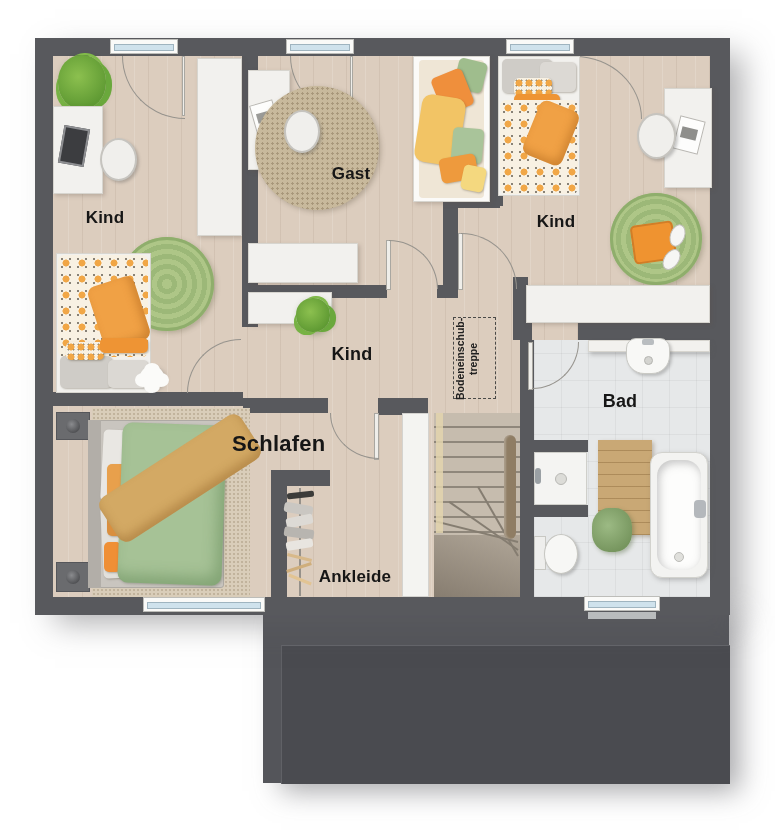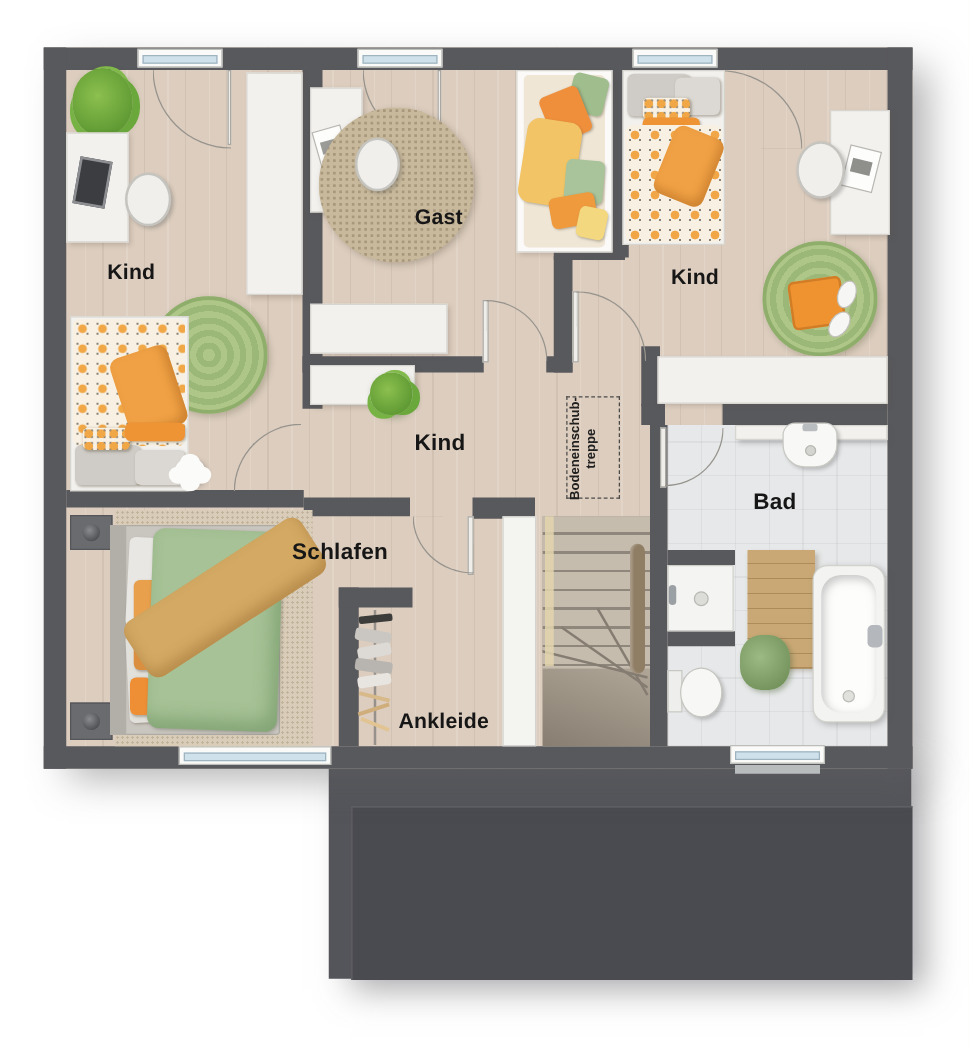--- a/index.html
+++ b/index.html
@@ -200,21 +200,21 @@
   <div class="abs" style="left:88px;top:420px;width:13px;height:168px;background:#b2aea8;"></div>
   <div class="pillow" style="left:102px;top:430px;width:30px;height:72px;background:#e9e7e3;transform:rotate(3deg);"></div>
   <div class="pillow" style="left:102px;top:506px;width:30px;height:72px;background:#e2e0db;transform:rotate(-3deg);"></div>
   <div class="pillow" style="left:107px;top:464px;width:21px;height:34px;background:#e8a04c;"></div>
   <div class="pillow" style="left:107px;top:502px;width:21px;height:34px;background:#d98f3f;"></div>
   <div class="pillow" style="left:104px;top:542px;width:17px;height:30px;background:#ef8f35;"></div>
   <div class="abs" style="left:120px;top:424px;width:104px;height:160px;background:#a6c296;border-radius:10px;transform:rotate(2deg);
               box-shadow:inset -6px -8px 14px rgba(90,130,80,.45),1px 1px 3px rgba(80,90,70,.4);"></div>
   <div class="abs" style="left:96px;top:452px;width:168px;height:52px;background:#d3a964;border-radius:10px;transform:rotate(-33deg);
               box-shadow:inset 0 -6px 10px rgba(150,105,45,.45);"></div>
-  <div class="room-label" style="left:232px;top:431px;width:80px;font-size:18px;">Schlafen</div>
+  <div class="room-label" style="left:232px;top:431px;width:80px;font-size:22px;">Schlafen</div>
 
   <div class="abs" style="left:299px;top:488px;width:2px;height:108px;background:#96918a;"></div>
   <div class="abs" style="left:287px;top:492px;width:27px;height:6px;background:#3c3c3a;transform:rotate(-6deg);border-radius:2px;"></div>
   <div class="abs" style="left:284px;top:504px;width:29px;height:10px;background:#cac7c2;transform:rotate(10deg);border-radius:3px;"></div>
   <div class="abs" style="left:286px;top:516px;width:27px;height:10px;background:#dddad5;transform:rotate(-12deg);border-radius:3px;"></div>
   <div class="abs" style="left:284px;top:528px;width:30px;height:10px;background:#b8b5b0;transform:rotate(8deg);border-radius:3px;"></div>
   <div class="abs" style="left:286px;top:540px;width:27px;height:9px;background:#e8e5e0;transform:rotate(-9deg);border-radius:3px;"></div>
   <div class="abs" style="left:287px;top:556px;width:25px;height:3px;background:#d8b98a;transform:rotate(14deg);"></div>
   <div class="abs" style="left:286px;top:566px;width:26px;height:3px;background:#cfae7c;transform:rotate(-18deg);"></div>
   <div class="abs" style="left:288px;top:578px;width:24px;height:3px;background:#e2c493;transform:rotate(22deg);"></div>

